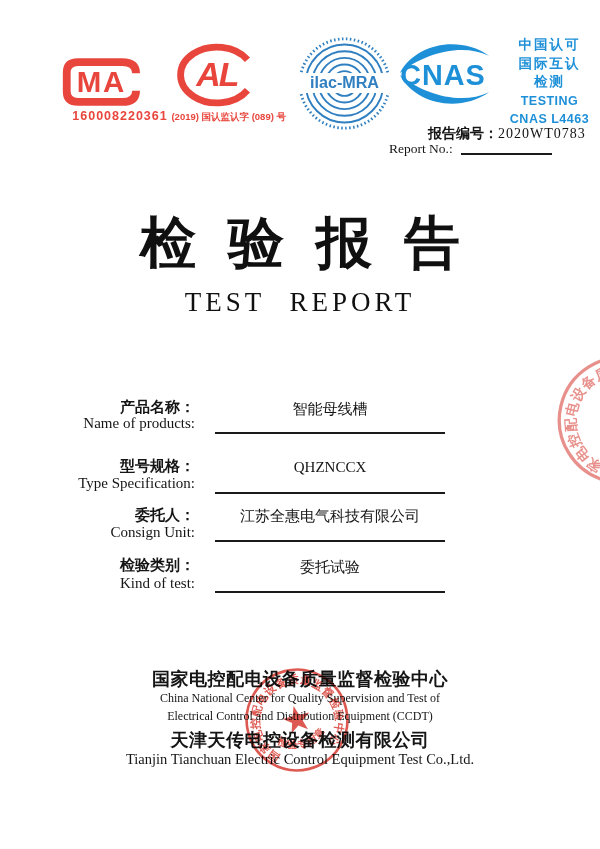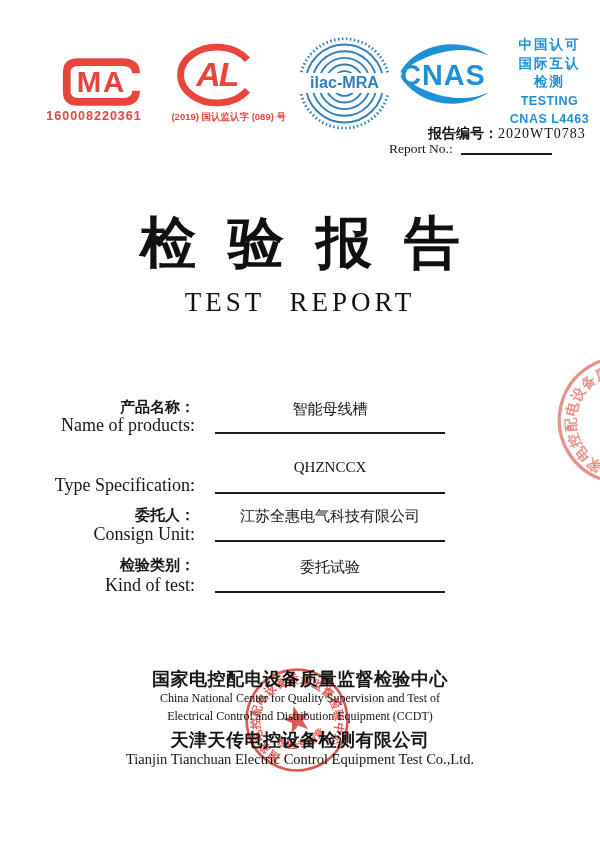--- a/index.html
+++ b/index.html
@@ -4,42 +4,42 @@
 <style>
   html,body{margin:0;padding:0;background:#888;}
   .page{
     position:relative;width:600px;height:849px;margin:0 auto;
     background:#fff;overflow:hidden;color:#151515;
     font-family:"Liberation Serif","DejaVu Serif",serif;
   }
   .abs{position:absolute;}
   .sans{font-family:"Liberation Sans","DejaVu Sans",sans-serif;}
   
-  .cma-num{left:44px;top:109px;width:100px;text-align:center;font-weight:bold;
+  .cma-num{left:70px;top:109px;width:100px;text-align:center;font-weight:bold;
     font-size:12.5px;letter-spacing:1px;color:#e8453c;}
   .cal-cap{left:150px;top:111px;width:136px;text-align:right;font-weight:bold;
     font-size:9.5px;color:#e8453c;white-space:nowrap;}
   .cnas-txt{left:502px;top:36px;width:95px;color:#1e90d8;font-weight:bold;line-height:18.5px;text-align:center;}
   .cnas-txt .zh{font-size:13.5px;letter-spacing:2px;}
   .cnas-txt .en{font-size:12.5px;letter-spacing:0.5px;}
   
   .repno-zh{left:388px;top:125px;font-size:14px;white-space:nowrap;margin-left:40px;}
   .repno-zh .lbl{font-weight:bold;font-family:"Liberation Sans","DejaVu Sans",sans-serif;}
   .repno-zh .num{letter-spacing:1px;}
   .repno-en{left:389px;top:141px;font-size:13.5px;white-space:nowrap;}
   .repno-line{left:461px;top:153px;width:91px;border-bottom:2px solid #1a1a1a;height:0;}
   
   .title-zh{left:0;top:206px;width:600px;text-align:center;font-weight:bold;
     font-size:56px;letter-spacing:32px;text-indent:32px;color:#101010;}
   .title-en{left:0;top:287px;width:600px;text-align:center;font-size:27px;
     letter-spacing:4px;word-spacing:14px;color:#101010;}
   
   .f-zh{width:195px;text-align:right;font-weight:bold;font-size:15px;
     font-family:"Liberation Sans","DejaVu Sans",sans-serif;white-space:nowrap;}
-  .f-en{width:195px;text-align:right;font-size:18px;white-space:nowrap;}
+  .f-en{width:195px;text-align:right;font-size:15px;white-space:nowrap;}
   .f-val{left:215px;width:230px;text-align:center;font-size:15px;white-space:nowrap;}
   .f-line{left:215px;width:230px;border-bottom:2px solid #1a1a1a;height:0;}
   
   .foot{left:0;width:600px;text-align:center;white-space:nowrap;}
   .foot.zh{font-weight:bold;font-size:18px;letter-spacing:0.5px;
     font-family:"Liberation Sans","DejaVu Sans",sans-serif;}
   .foot.en{font-size:12px;}
   .foot.en2{font-size:14.5px;}
   
   .stamp{pointer-events:none;mix-blend-mode:multiply;}
@@ -97,20 +97,21 @@
   <div class="abs repno-line"></div>
 
   <div class="abs title-zh sans">检验报告</div>
   <div class="abs title-en">TEST REPORT</div>
 
   <div class="abs f-zh" style="top:398px;left:0">产品名称：</div>
   <div class="abs f-en" style="top:415px;left:0">Name of products:</div>
   <div class="abs f-val" style="top:400px">智能母线槽</div>
   <div class="abs f-line" style="top:432px"></div>
 
+  <div class="abs f-zh" style="top:457px;left:0">型号规格：</div>
   <div class="abs f-en" style="top:475px;left:0">Type Specification:</div>
   <div class="abs f-val" style="top:459px">QHZNCCX</div>
   <div class="abs f-line" style="top:492px"></div>
 
   <div class="abs f-zh" style="top:506px;left:0">委托人：</div>
   <div class="abs f-en" style="top:524px;left:0">Consign Unit:</div>
   <div class="abs f-val" style="top:507px">江苏全惠电气科技有限公司</div>
   <div class="abs f-line" style="top:540px"></div>
 
   <div class="abs f-zh" style="top:556px;left:0">检验类别：</div>

